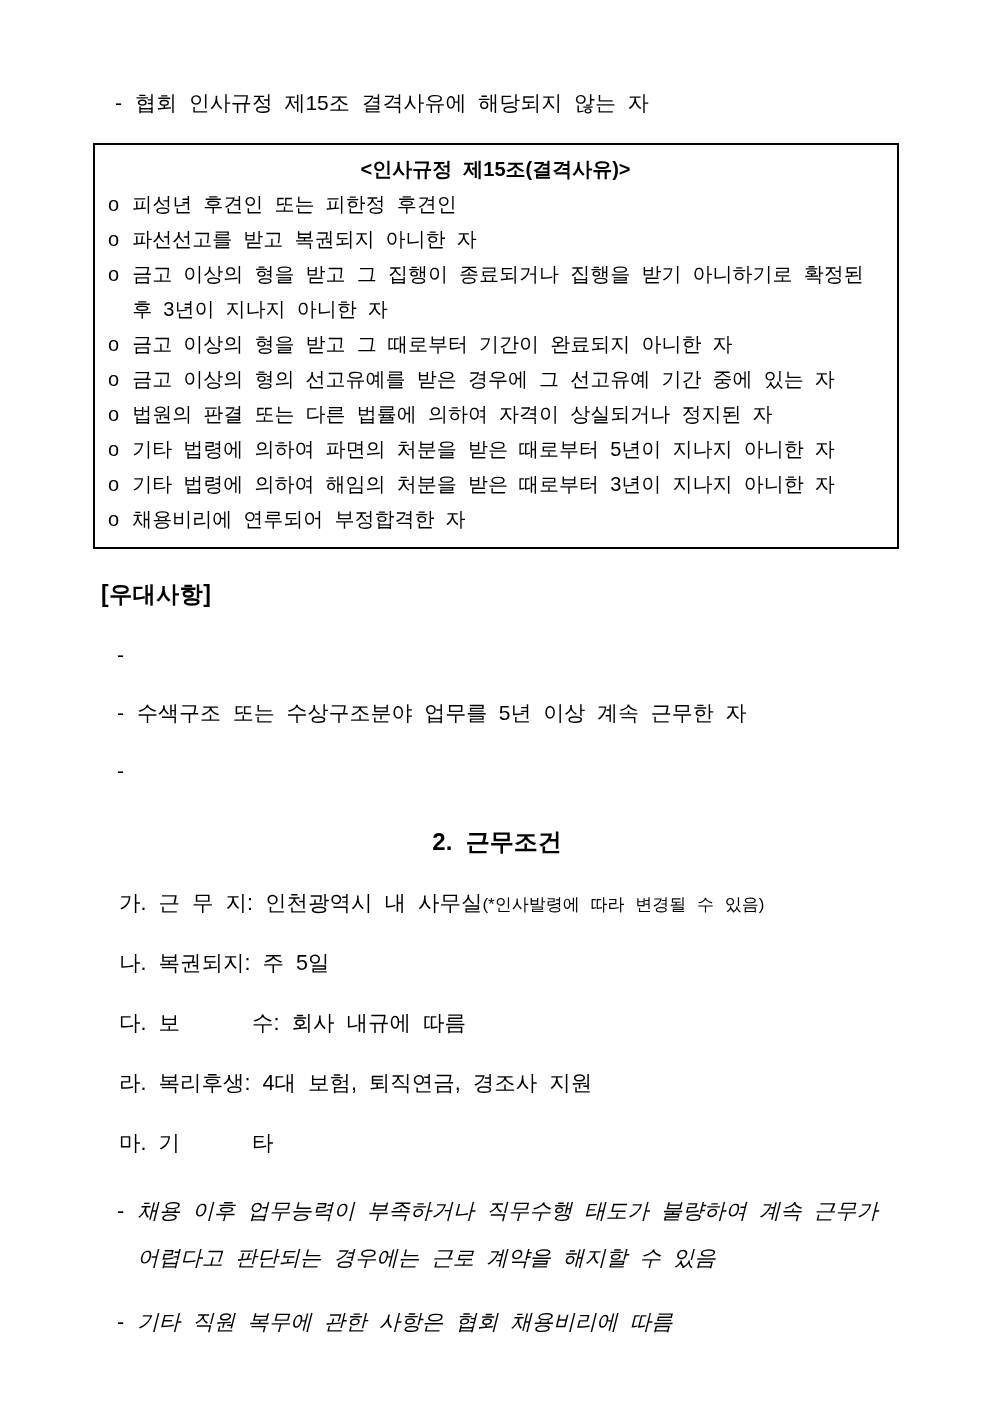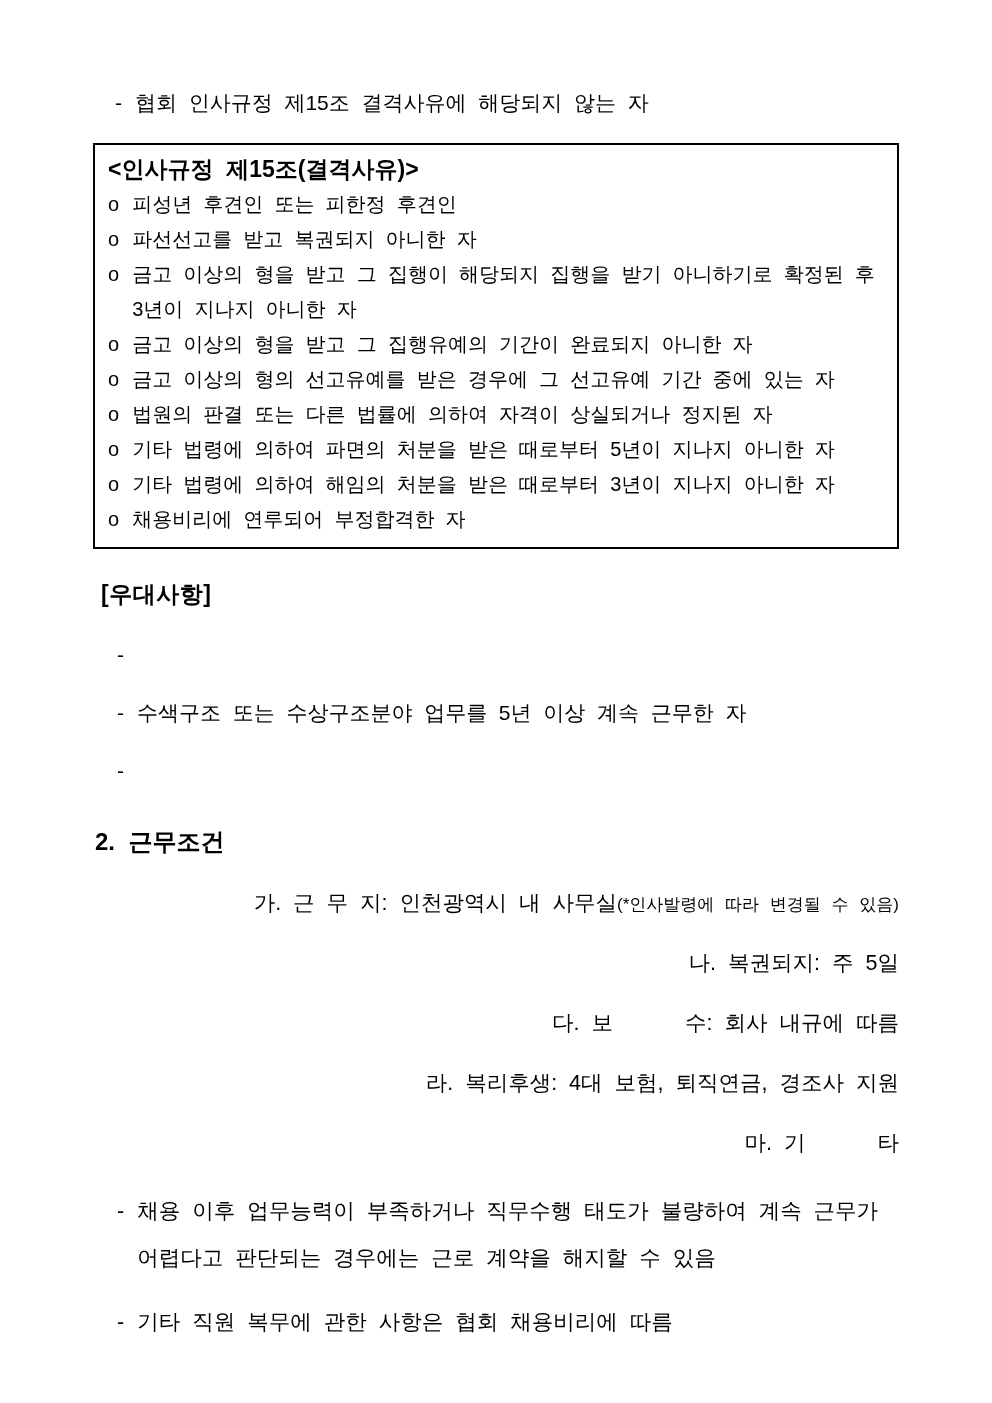--- a/index.html
+++ b/index.html
@@ -23,22 +23,23 @@
     font-size: 21px;
     line-height: 26px;
   }
 
   .rule-box {
     border: 2px solid #000000;
     margin-top: 27px;
     padding: 6px 14px 10px 13px;
   }
   .rule-box-title {
+    text-align: center;
     font-weight: bold;
-    font-size: 23px;
+    font-size: 20px;
     line-height: 36px;
   }
   .rule-item {
     display: flex;
     gap: 13px;
     font-size: 20px;
     line-height: 35px;
   }
   .bullet-col { flex: 0 0 auto; }
 
@@ -53,38 +54,38 @@
     gap: 13px;
     margin: 32px 0 0 24px;
     font-size: 21px;
     line-height: 26px;
   }
 
   .section-heading {
     margin: 42px 0 0 2px;
     font-weight: bold;
     font-size: 24px;
+    text-align: center;
   }
   .cond-item {
     margin: 32px 0 0 26px;
     font-size: 21.5px;
     line-height: 27px;
     white-space: pre-wrap;
-    text-align: right;
   }
   .cond-note { font-size: 17px; }
 
   .note-item {
     display: flex;
     gap: 13px;
     margin: 30px 0 0 24px;
     font-size: 21.5px;
     line-height: 2.2;
   }
-  .note-item .note-text { max-width: 772px; }
+  .note-item .note-text { max-width: 772px; font-style: italic; }
   .note-item.single { line-height: 27px; margin-top: 26px; }
 </style>
 </head>
 <body>
 
 <div class="page">
 
   <div class="intro-line kr">
     <span class="bullet-col">-</span>
     <span>협회 인사규정 제15조 결격사유에 해당되지 않는 자</span>
@@ -96,25 +97,25 @@
     <div class="rule-item kr">
       <span class="bullet-col">o</span>
       <span>피성년 후견인 또는 피한정 후견인</span>
     </div>
     <div class="rule-item kr">
       <span class="bullet-col">o</span>
       <span>파선선고를 받고 복권되지 아니한 자</span>
     </div>
     <div class="rule-item kr">
       <span class="bullet-col">o</span>
-      <span>금고 이상의 형을 받고 그 집행이 해당되지 집행을 받기 아니하기로 확정된 후 3년이 지나지 아니한 자</span>
+      <span>금고 이상의 형을 받고 그 집행이 종료되거나 집행을 받기 아니하기로 확정된 후 3년이 지나지 아니한 자</span>
     </div>
     <div class="rule-item kr">
       <span class="bullet-col">o</span>
-      <span>금고 이상의 형을 받고 그 집행유예의 기간이 완료되지 아니한 자</span>
+      <span>금고 이상의 형을 받고 그 때로부터 기간이 완료되지 아니한 자</span>
     </div>
     <div class="rule-item kr">
       <span class="bullet-col">o</span>
       <span>금고 이상의 형의 선고유예를 받은 경우에 그 선고유예 기간 중에 있는 자</span>
     </div>
     <div class="rule-item kr">
       <span class="bullet-col">o</span>
       <span>법원의 판결 또는 다른 법률에 의하여 자격이 상실되거나 정지된 자</span>
     </div>
     <div class="rule-item kr">

